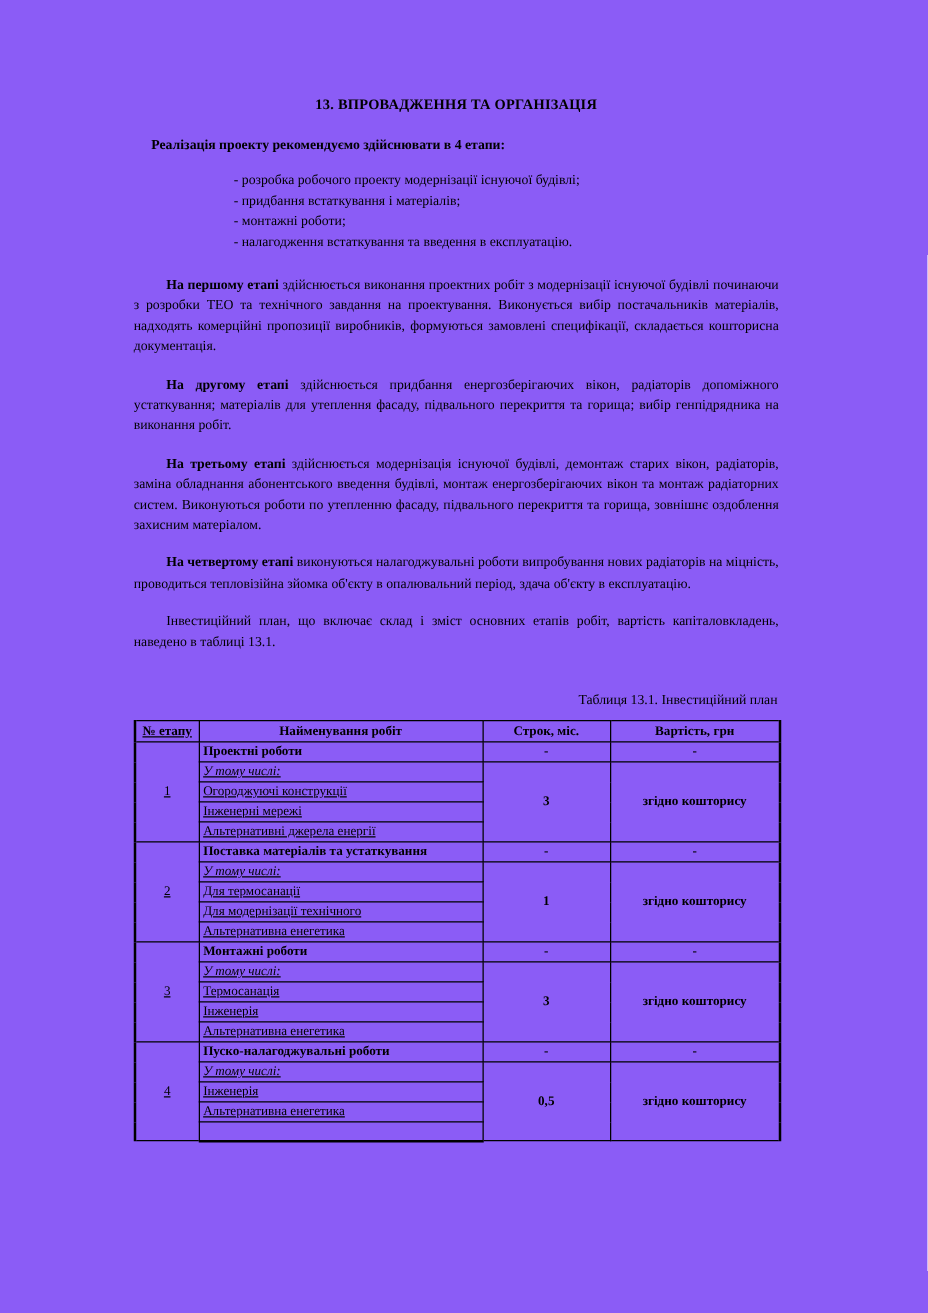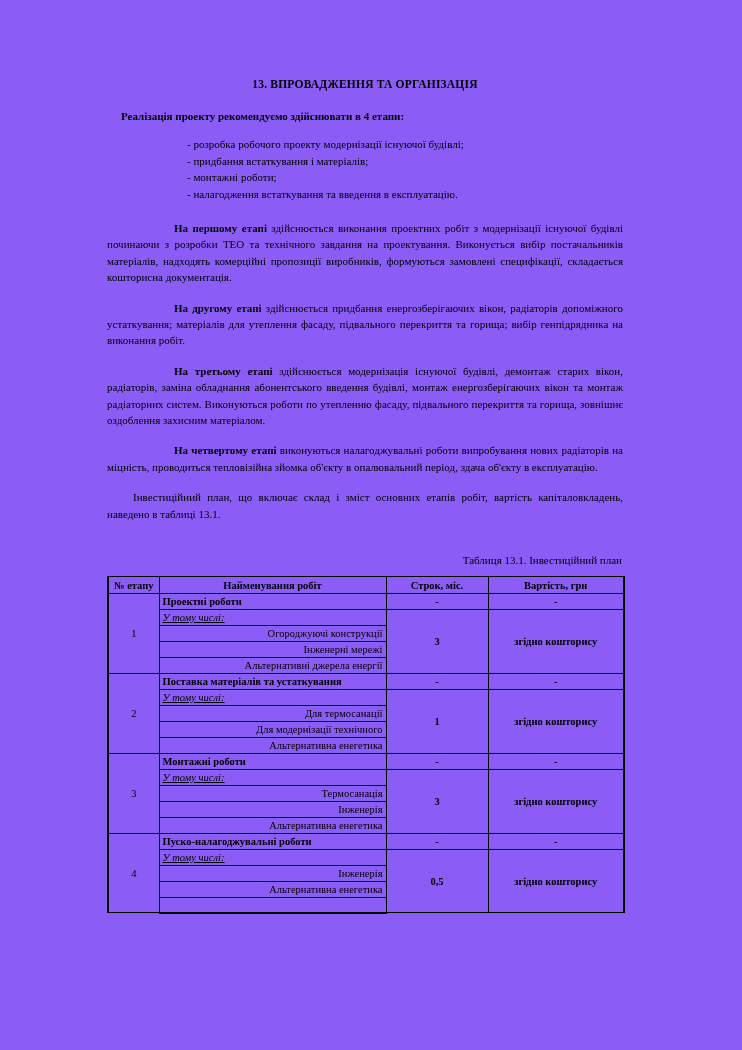--- a/index.html
+++ b/index.html
@@ -53,21 +53,20 @@
     line-height: 16.4px;
     text-align: justify;
     margin: 0 0 14px 0;
     text-indent: 26px;
   }
   p.para.last-para {
     margin-bottom: 32px;
   }
   .b {
     font-weight: bold;
-    margin-left: 41px;
   }
 
   .table-caption {
     font-size: 11px;
     text-align: right;
     margin: 0 0 10px 0;
     padding-right: 1px;
   }
 
   table.plan {
@@ -94,21 +93,21 @@
   table.plan thead th {
     font-weight: bold;
     text-align: center;
     height: 17px;
   }
   .grp-top td,
   .grp-top th {
     border-top-width: 2px;
   }
   .tbl-outer-top th { border-top-width: 2px; }
-  .tbl-outer-left { border-left-width: 2px !important; }
+  .tbl-outer-left { border-left-width: 2px !important; text-decoration: underline; }
   .tbl-outer-right { border-right-width: 2px !important; }
   .tbl-outer-bottom td { border-bottom-width: 2px !important; }
 
   td.stage-no {
     text-align: center;
     font-size: 11px;
     border-left-width: 2px;
   }
   td.group-title {
     text-align: left;
@@ -117,21 +116,21 @@
   td.dash {
     text-align: center;
     font-weight: bold;
   }
   td.incl {
     text-align: left;
     font-style: italic;
     text-decoration: underline;
   }
   td.sub-item {
-    text-align: right;
+    text-decoration: underline;
   }
   td.term {
     text-align: center;
     font-weight: bold;
     font-size: 11px;
   }
   td.cost {
     text-align: center;
     font-weight: bold;
   }

